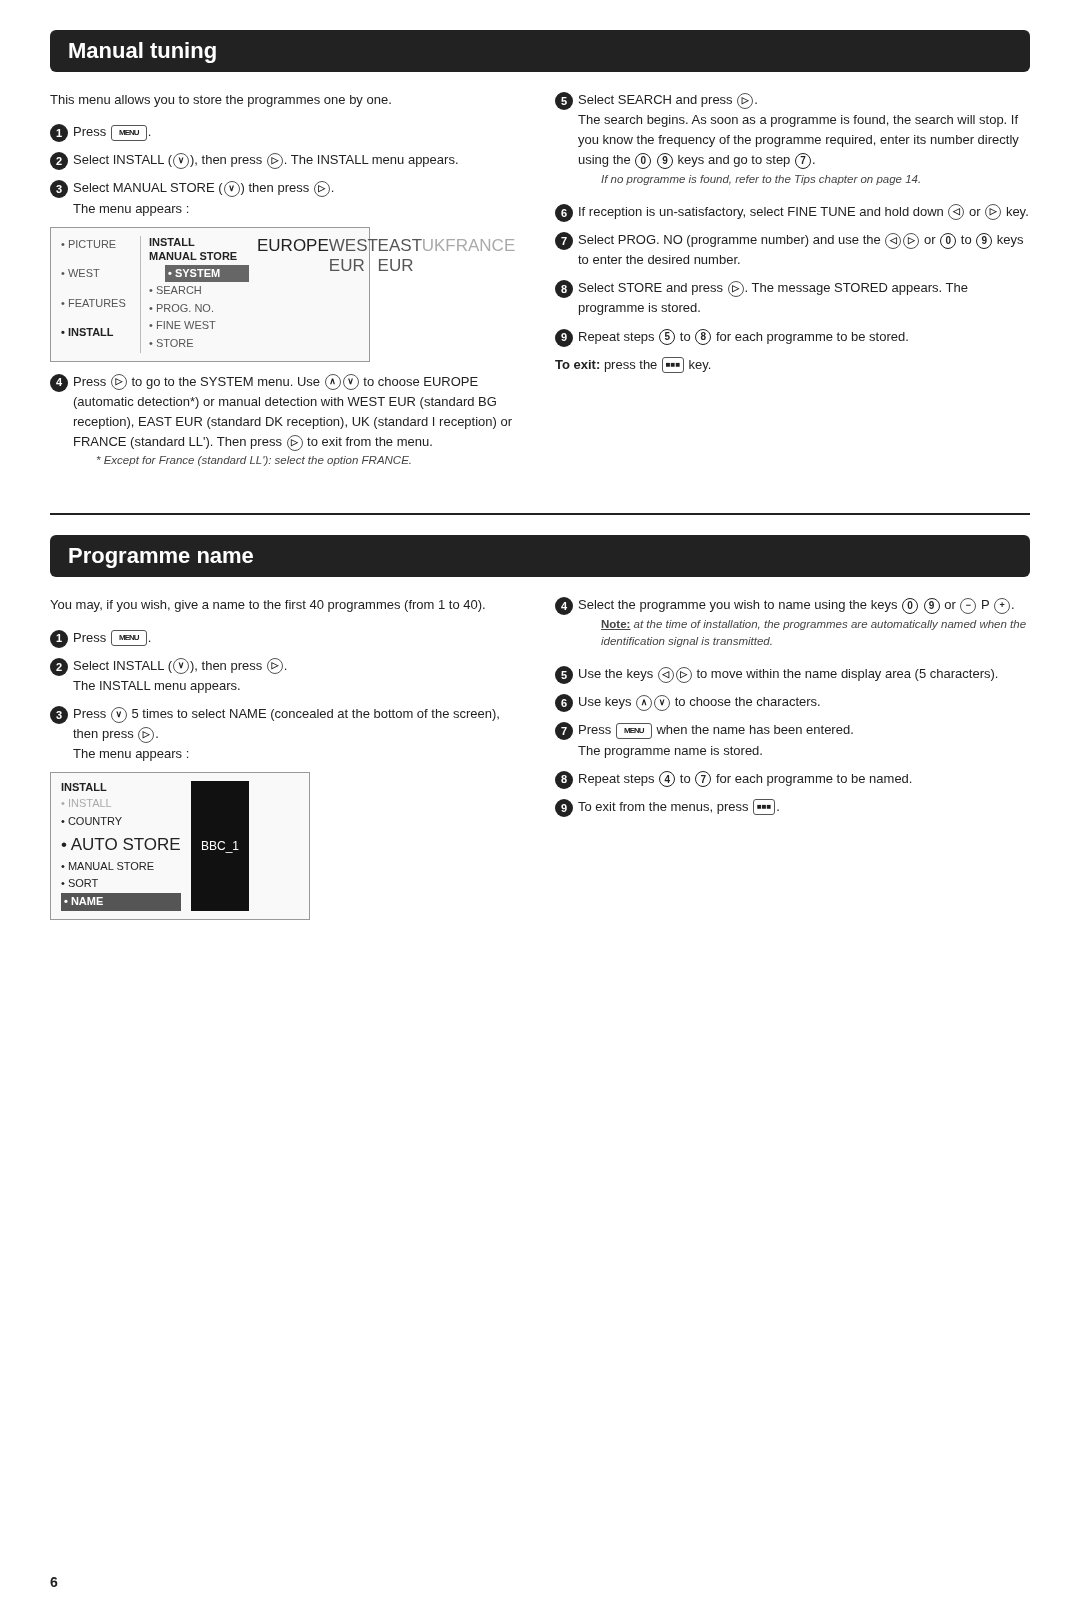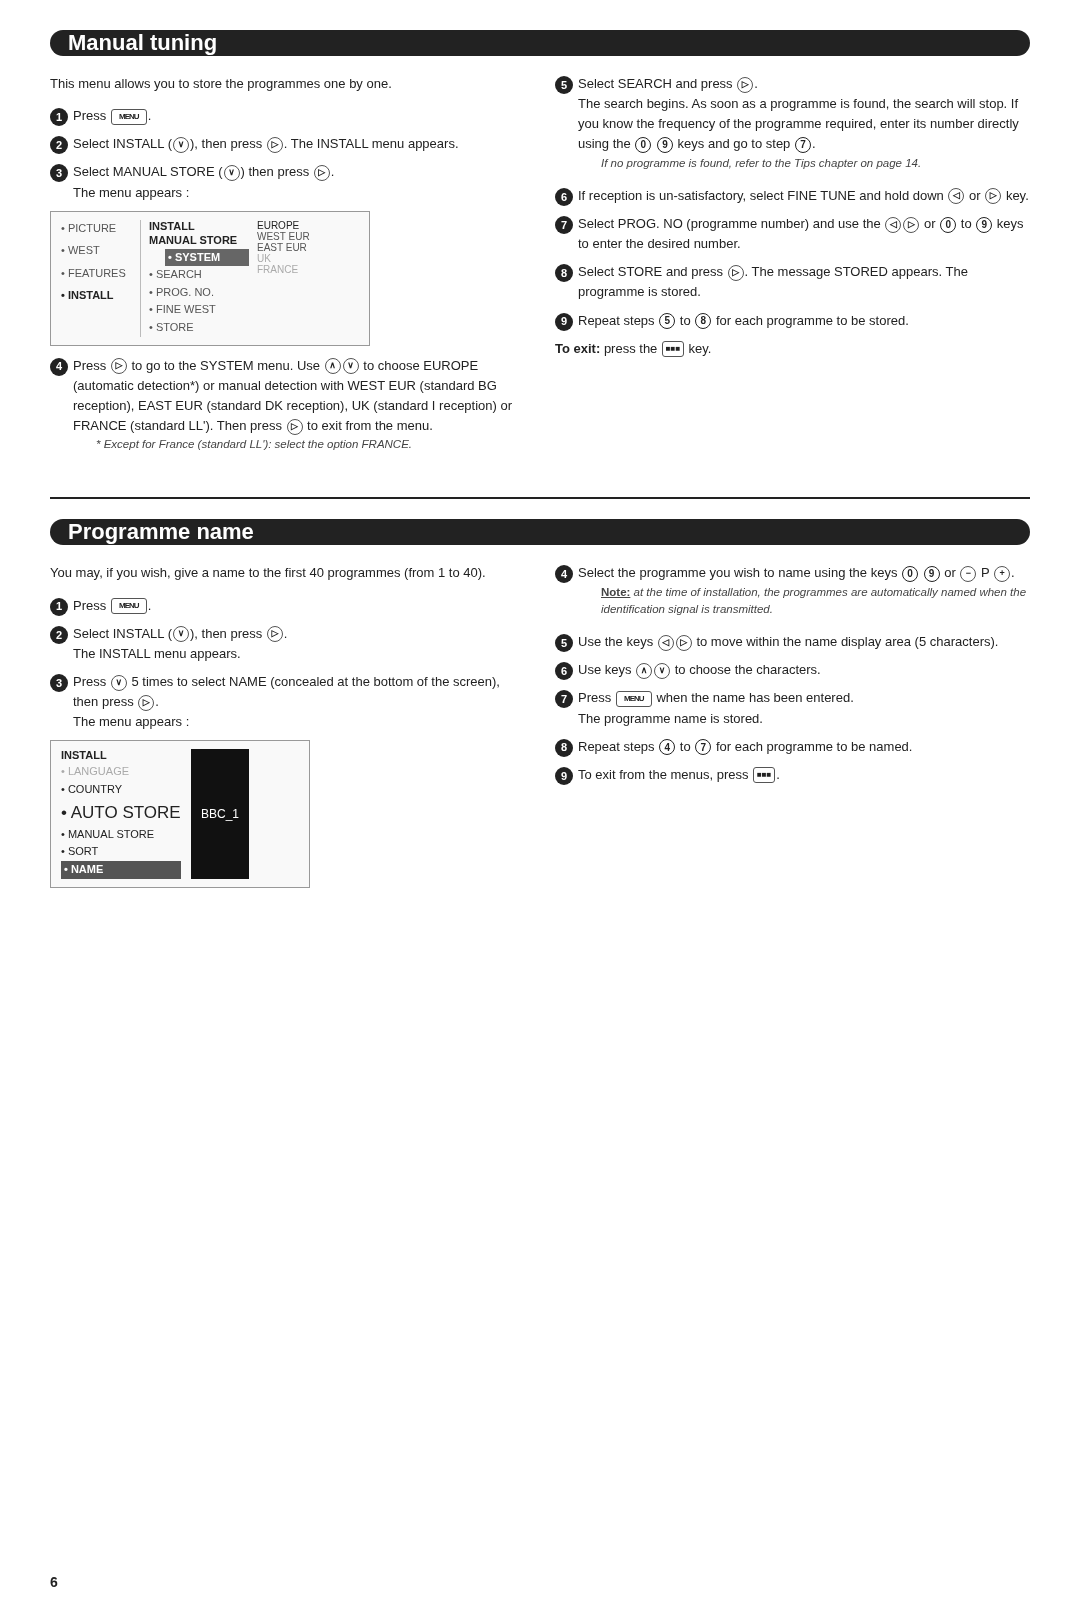--- a/index.html
+++ b/index.html
@@ -12,22 +12,22 @@
       min-height: 1620px;
       padding: 30px 50px;
     }
 
     
     .section-header {
       background: #222;
       color: #fff;
       font-size: 22px;
       font-weight: bold;
-      padding: 0 18px;
-      border-radius: 16px;
+      padding: 8px 18px;
+      border-radius: 6px;
       margin-bottom: 18px;
       display: inline-block;
       width: 100%;
     }
 
     .section-divider {
       border: none;
       border-top: 2px solid #222;
       margin: 30px 0 20px 0;
     }
@@ -115,21 +115,21 @@
       margin: 8px 0 10px 0;
       background: #f9f9f9;
       display: flex;
       gap: 0;
       width: 320px;
       font-size: 11.5px;
     }
     .menu-sidebar {
       display: flex;
       flex-direction: column;
-      gap: 5px;
+      gap: 12px;
       border-right: 1px solid #bbb;
       padding-right: 8px;
       margin-right: 8px;
       min-width: 80px;
     }
     .menu-sidebar-item {
       color: #555;
       font-size: 11px;
       line-height: 1.6;
     }
@@ -167,23 +167,23 @@
     }
     .menu-main-item.selected {
       background: #666;
       color: #fff;
       padding: 0 3px;
       font-weight: bold;
       margin-left: 16px;
     }
     .menu-right-col {
       display: flex;
-      flex-direction: column;
+      flex-direction: row;
       margin-left: 8px;
-      font-size: 10px;
+      font-size: 17px;
       color: #555;
     }
     .menu-right-col .active-item {
       color: #222;
       font-weight: normal;
     }
 
     
     .menu-box2 {
       border: 1px solid #999;
@@ -416,21 +416,21 @@
         <div class="step-body">
           Press <span class="btn-icon">∨</span> 5 times to select NAME (concealed
           at the bottom of the screen), then press <span class="btn-icon">▷</span>.
           <br>The menu appears :
         </div>
       </div>
 
       <div class="menu-box2">
         <div class="menu-box2-left">
           <span style="font-weight:bold;font-size:11px;margin-bottom:2px;">INSTALL</span>
-          <span style="font-size:11px;color:#aaa;line-height:1.6;">• LANGUAGE</span>
+          <span style="font-size:11px;color:#aaa;line-height:1.6;">• INSTALL</span>
           <span style="font-size:11px;line-height:1.6;">• COUNTRY</span>
           <span style="font-size:17px;line-height:1.6;">• AUTO STORE</span>
           <span style="font-size:11px;line-height:1.6;">• MANUAL STORE</span>
           <span style="font-size:11px;line-height:1.6;">• SORT</span>
           <span style="font-size:11px;background:#555;color:#fff;padding:0 3px;font-weight:bold;line-height:1.6;">• NAME</span>
         </div>
         <div class="menu-box2-right">
           BBC_1
         </div>
       </div>

